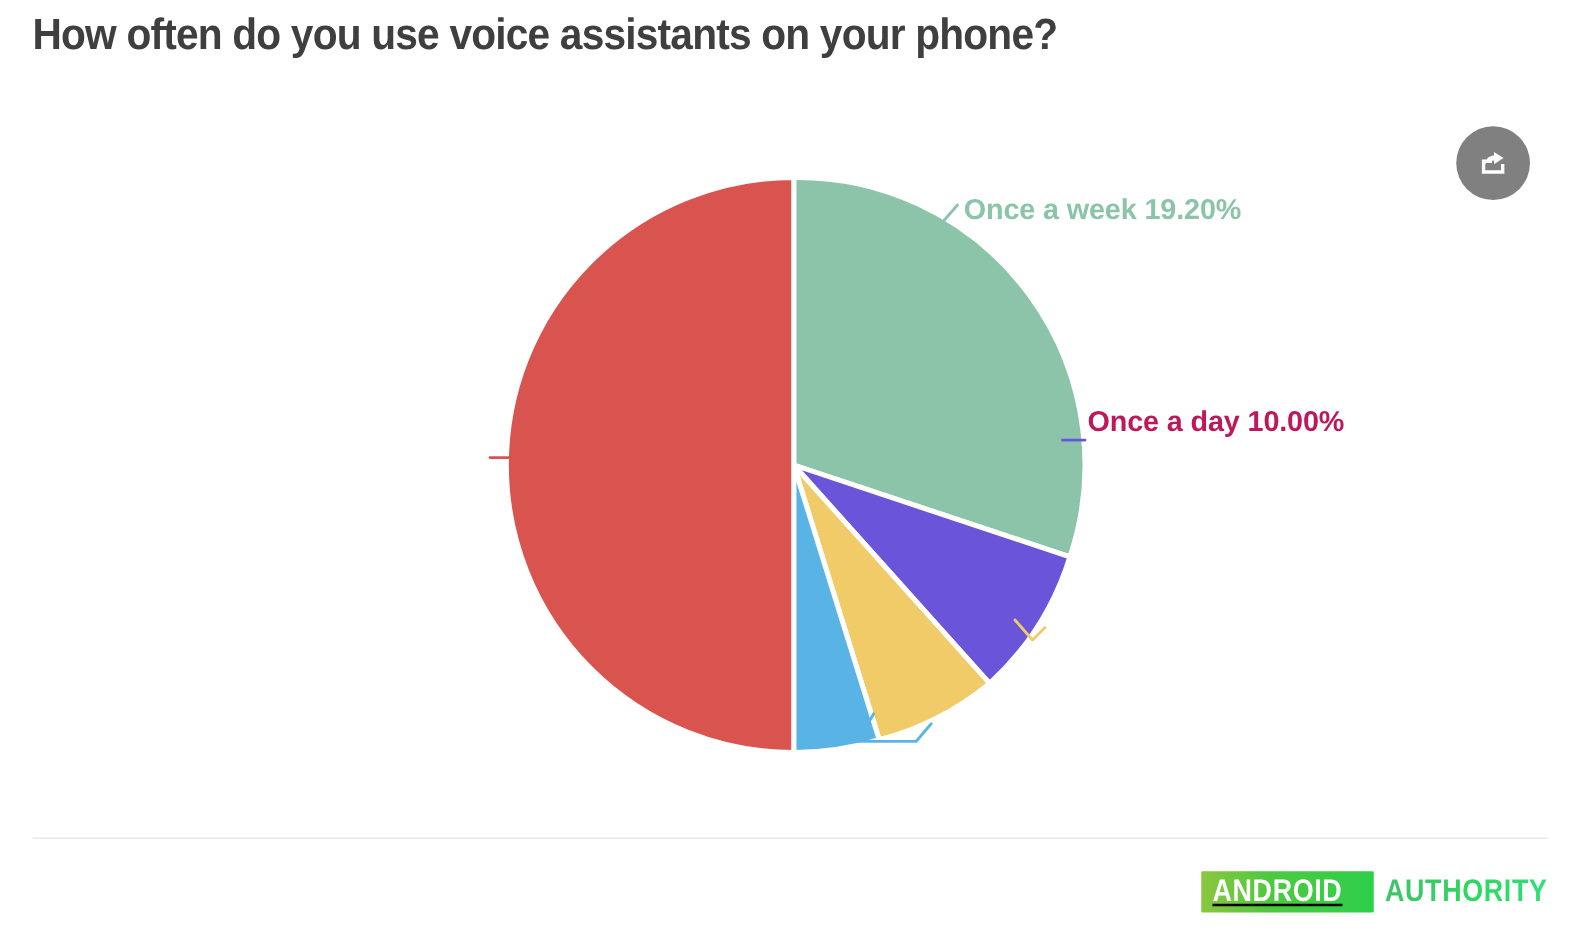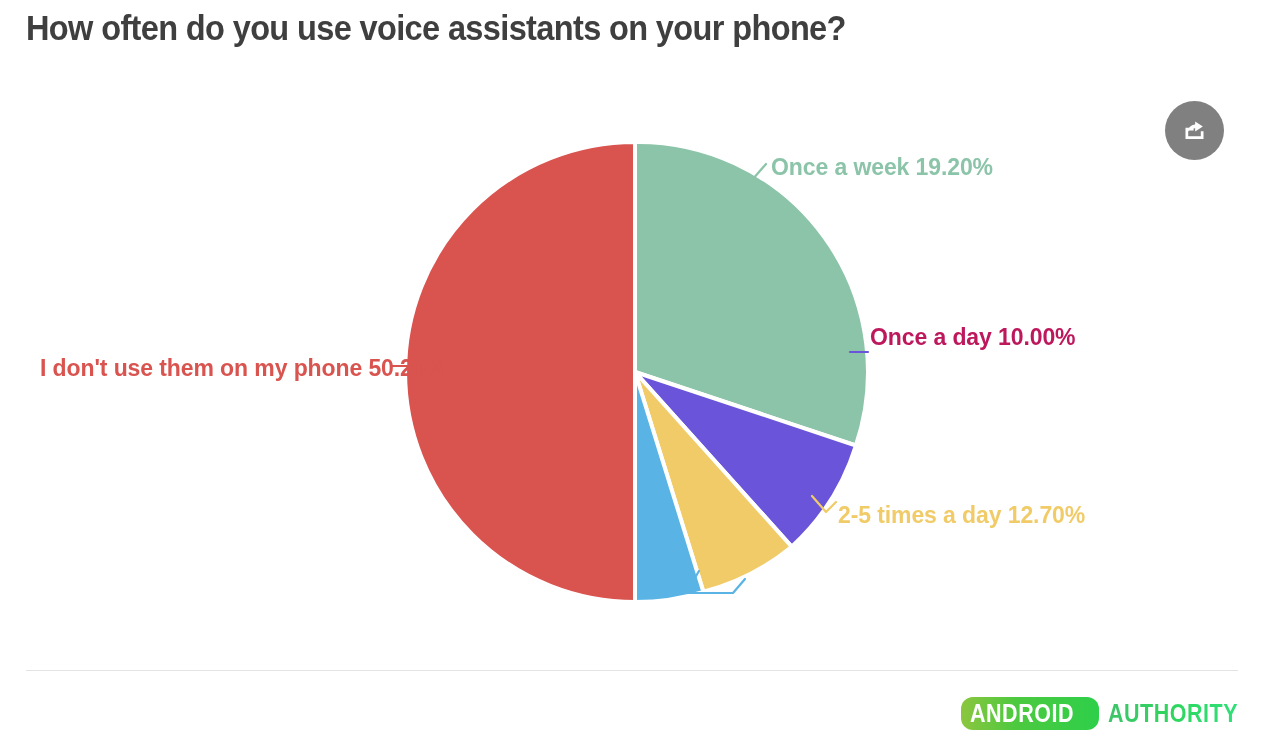--- a/index.html
+++ b/index.html
@@ -73,22 +73,23 @@
     top: 697px;
     height: 33px;
     display: flex;
     align-items: center;
   }
   #brand-mark {
     height: 33px;
     display: flex;
     align-items: center;
     padding: 0 8px 0 9px;
-    border-radius: 12px;
+    border-radius: 1px;
     background: linear-gradient(90deg, #8cc63f 0%, #4cc93f 40%, #2ecf4a 100%);
+    text-decoration: underline;
   }
   #brand-mark-text {
     color: #ffffff;
     font-size: 25px;
     font-weight: bold;
     letter-spacing: 0.6px;
     font-family: "Liberation Sans", sans-serif;
     transform: scaleX(0.86);
     transform-origin: left center;
     line-height: 1;
@@ -138,24 +139,22 @@
       <path d="M 812 436 L 826 452 L 836 442" stroke="#f0cb68"></path>
       <path d="M 699 511 L 686 533 L 733 533 L 745 519" stroke="#59b4e5"></path>
       <path d="M 392 306 L 410 306" stroke="#d9534f"></path>
     </g>
   </svg>
 
   <div class="slice-label" style="left:771px; top:94px; color:#8bc4a8;">Once a week 19.20%</div>
 
   <div class="slice-label" style="left:870px; top:264px; color:#be185d;">Once a day 10.00%</div>
 
-  <div class="slice-label" style="left:838px; top:442px; color:#f0cb68;">2-5 times a day 12.70%</div>
 
 
-  <div class="slice-label" style="left:40px; top:295px; color:#d9534f;">I don't use them on my phone 50.20%</div>
 </div>
 
 <div id="divider"></div>
 
 <div id="brand-logo">
   <span id="brand-mark">
     <span id="brand-mark-text">ANDROID</span>
   </span>
   <span id="brand-word">AUTHORITY</span>
 </div>

